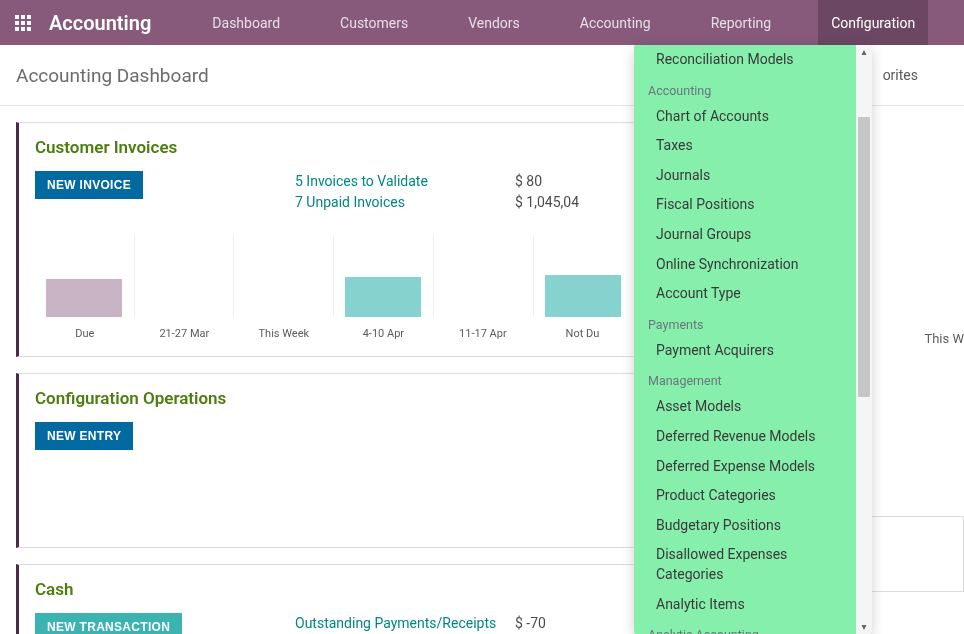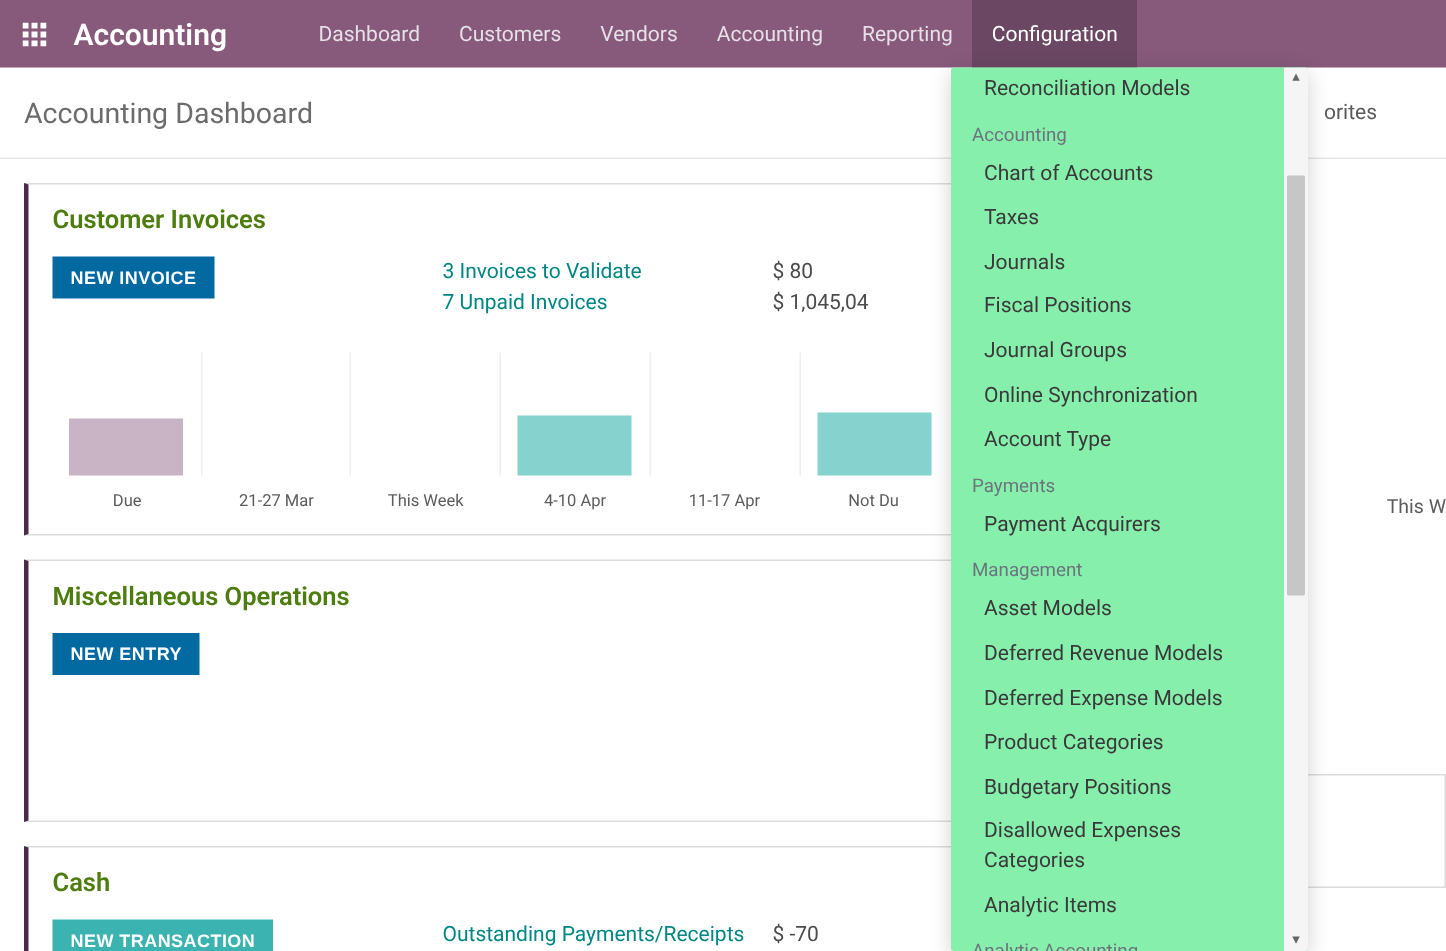--- a/index.html
+++ b/index.html
@@ -3,21 +3,21 @@
 <meta charset="utf-8">
 <style>
   * { box-sizing: border-box; margin: 0; padding: 0; }
   body { font-family: -apple-system, BlinkMacSystemFont, "Segoe UI", Roboto, "Helvetica Neue", Arial, sans-serif; font-size: 14px; color: #4c4c4c; background: #fff; overflow: hidden; width: 964px; height: 634px; position: relative; }
   
   
   .navbar { background: #875a7b; height: 45px; display: flex; align-items: center; color: #fff; }
   .apps-icon { width: 45px; height: 45px; display:flex; align-items:center; justify-content:center; cursor:pointer; }
   .apps-icon svg { fill:#fff; }
   .brand { font-size: 20px; font-weight: 600; color:#fff; padding: 0 18px 0 4px; }
-  .nav-items { display:flex; height:100%; margin-left: 30px; }
+  .nav-items { display:flex; height:100%; margin-left: 30px; gap: 34px; }
   .nav-item { padding: 0 13px; height:100%; display:flex; align-items:center; color:#e7dfe7; cursor:pointer; font-size:14px; }
   .nav-item.active { background:#6b4763; color:#fff; }
   
   
   .subheader { display:flex; align-items:center; justify-content:space-between; padding: 14px 16px 14px 16px; height:60px; }
   .page-title { font-size: 19px; color:#6c6c6c; font-weight: 400; }
   .favorites-chip { color:#5a5a5a; font-size: 14px; padding-right: 30px; }
   .divider { height:1px; background:#e5e5e5; margin: 0; }
   
   
@@ -101,21 +101,21 @@
   <div class="board">
     <div class="col col-left">
 
       <div class="card teal">
         <div class="card-title">Customer Invoices</div>
         <div class="card-row">
           <div class="card-col-actions">
             <button class="btn">NEW INVOICE</button>
           </div>
           <div class="card-col-stats">
-            <span class="stat-link">3 Invoices to Validate</span>
+            <span class="stat-link">5 Invoices to Validate</span>
             <span class="stat-link">7 Unpaid Invoices</span>
           </div>
           <div class="card-col-amounts">
             <div class="amount">$ 80</div>
             <div class="amount">$ 1,045,04</div>
           </div>
         </div>
         <div class="mini-chart" id="mini-chart">
             <div class="slot">
               <div class="bar mauve" style="height: 38px;"></div>
@@ -134,21 +134,21 @@
             <div class="lab">Due</div>
             <div class="lab">21-27 Mar</div>
             <div class="lab">This Week</div>
             <div class="lab">4-10 Apr</div>
             <div class="lab">11-17 Apr</div>
             <div class="lab">Not Du</div>
           </div>
       </div>
 
       <div class="card teal" style="height:175px;">
-        <div class="card-title">Miscellaneous Operations</div>
+        <div class="card-title">Configuration Operations</div>
         <button class="btn">NEW ENTRY</button>
       </div>
 
       <div class="card teal">
         <div class="card-title">Cash</div>
         <div class="card-row">
           <div class="card-col-actions">
             <button class="btn dim">NEW TRANSACTION</button>
           </div>
           <div class="card-col-stats">

